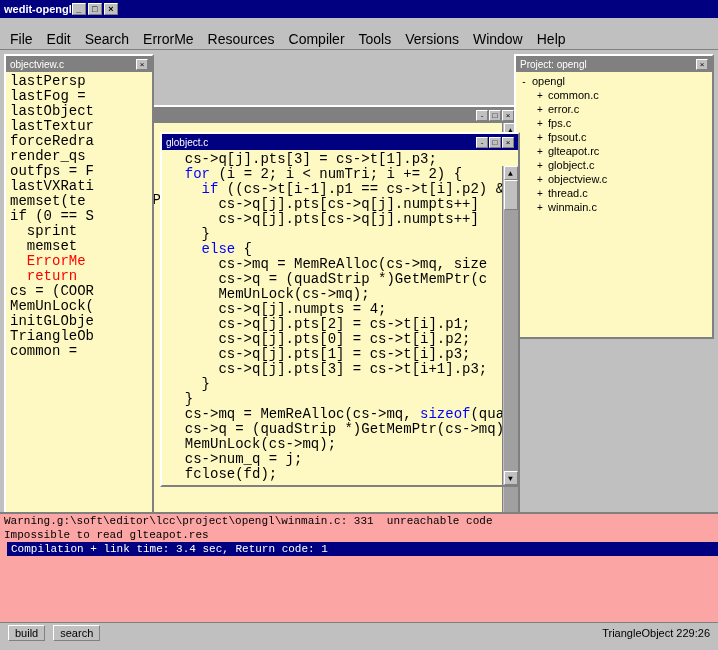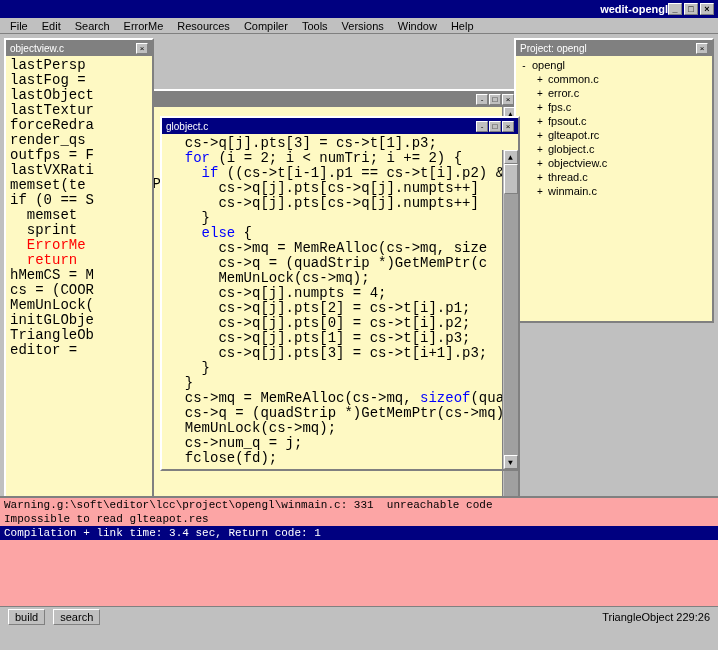--- a/index.html
+++ b/index.html
@@ -5,46 +5,46 @@
     * { margin: 0; padding: 0; box-sizing: border-box; }
     body { width: 718px; height: 650px; background: #c0c0c0; font-family: 'Courier New', monospace; font-size: 11px; overflow: hidden; }
 
     
     .title-bar {
       background: #000080;
       color: white;
       height: 18px;
       display: flex;
       align-items: center;
-      justify-content: flex-end;
+      justify-content: flex-start;
       padding: 0 4px;
       font-family: Arial, sans-serif;
       font-size: 11px;
       font-weight: bold;
     }
     .title-bar-buttons { display: flex; gap: 2px; }
     .title-btn {
       width: 14px; height: 12px;
       background: #c0c0c0;
       border: 1px solid;
       border-color: #ffffff #808080 #808080 #ffffff;
       display: flex; align-items: center; justify-content: center;
       font-size: 9px; font-family: Arial; cursor: pointer; color: black;
     }
 
     
     .menu-bar {
       background: #c0c0c0;
-      height: 16px;
-      display: flex;
-      align-items: center;
+      height: 32px;
+      display: flex;
+      align-items: flex-end;
       padding: 0 4px;
       border-bottom: 1px solid #808080;
       font-family: Arial, sans-serif;
-      font-size: 11px;
+      font-size: 14px;
       gap: 2px;
     }
     .menu-item {
       padding: 2px 6px;
       cursor: pointer;
     }
 
     
     .sub-window {
       border: 2px solid;
@@ -102,21 +102,21 @@
       display: flex; align-items: center; justify-content: center;
       font-size: 8px; cursor: pointer;
     }
     .scroll-track { flex: 1; width: 14px; background: #a0a0a0; }
     .scroll-thumb { width: 14px; height: 30px; background: #c0c0c0; border: 1px solid; border-color: #ffffff #808080 #808080 #ffffff; }
 
     
     .kw-blue { color: #0000ff; }
     .kw-red { color: #ff0000; }
     .status-line { padding: 1px 4px; white-space: pre; }
-    .status-line.highlighted { background: #000080; color: white; }
+    .status-line.highlighted { background: #000080; color: white; margin-left: 7px; }
 
     
     .bottom-bar {
       position: absolute;
       bottom: 0;
       left: 0;
       right: 0;
       height: 20px;
       background: #c0c0c0;
       border-top: 1px solid #808080;
@@ -221,33 +221,32 @@
       <div class="code-line">lastObject</div>
       <div class="code-line">lastTextur</div>
       <div class="code-line">forceRedra</div>
       <div class="code-line">render_qs</div>
       <div class="code-line">outfps = F</div>
       <div class="code-line"></div>
       <div class="code-line">lastVXRati</div>
       <div class="code-line"></div>
       <div class="code-line">memset(te</div>
       <div class="code-line">if (0 == S</div>
+      <div class="code-line">  sprint</div>
       <div class="code-line">  memset</div>
-      <div class="code-line">  sprint</div>
       <div class="code-line">  <span class="kw-red">ErrorMe</span></div>
       <div class="code-line">  <span class="kw-red">return</span></div>
       <div class="code-line"></div>
-      <div class="code-line">hMemCS = M</div>
       <div class="code-line">cs = (COOR</div>
       <div class="code-line">MemUnLock(</div>
       <div class="code-line"></div>
       <div class="code-line">initGLObje</div>
       <div class="code-line"></div>
       <div class="code-line">TriangleOb</div>
-      <div class="code-line">editor =</div>
+      <div class="code-line">common =</div>
     </div>
   </div>
 
   <div class="sub-window" style="top:82px; left:160px; width:360px; height:355px; z-index:10;">
     <div class="sub-title-bar active">
       <span>globject.c</span>
       <div class="sub-title-btns">
         <div class="sub-title-btn">-</div>
         <div class="sub-title-btn">□</div>
         <div class="sub-title-btn">×</div>

